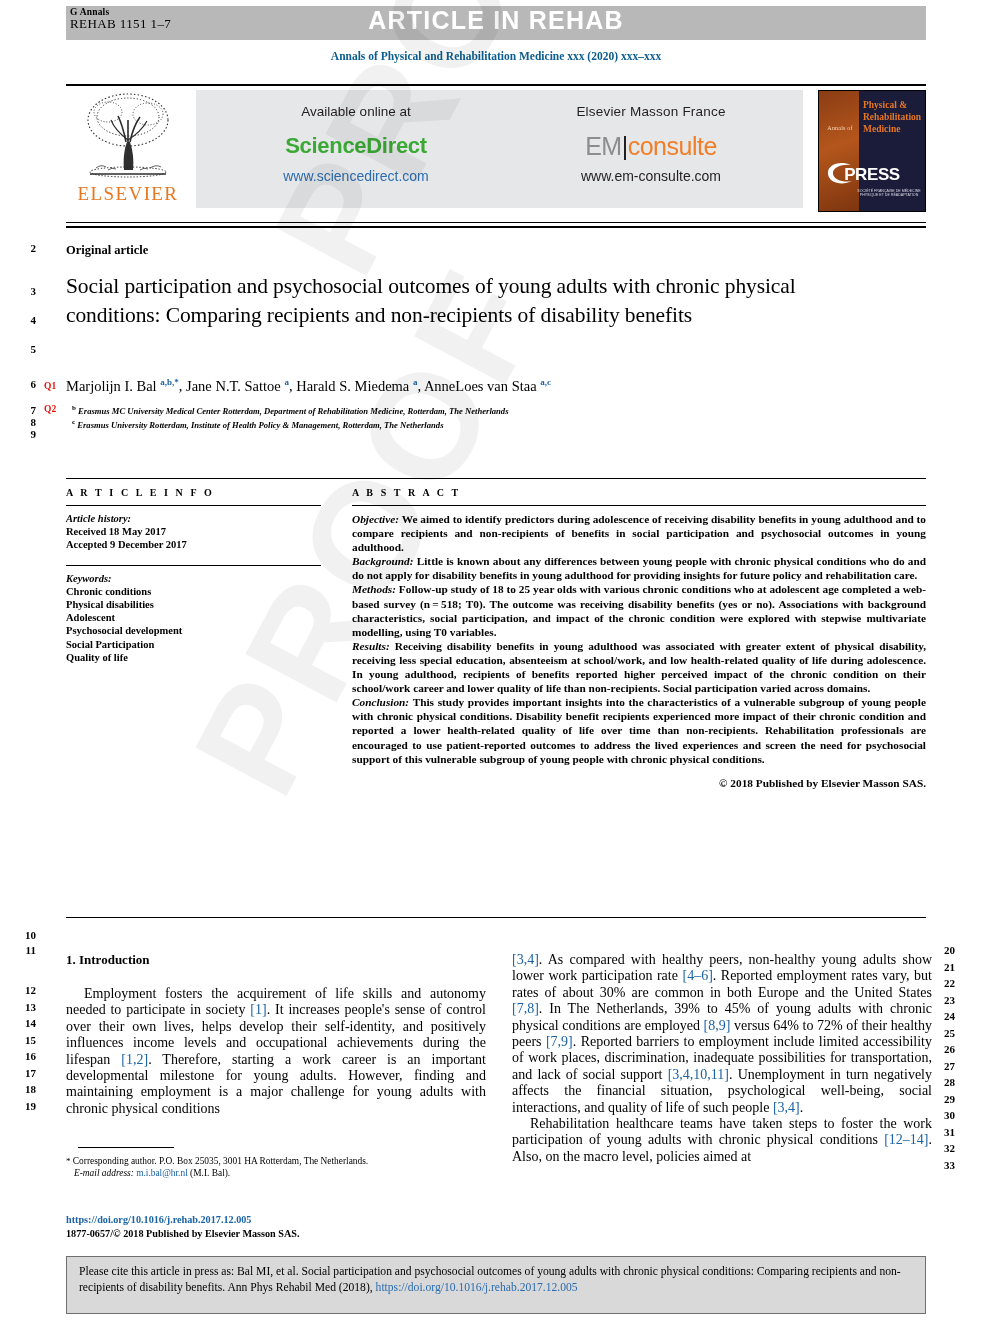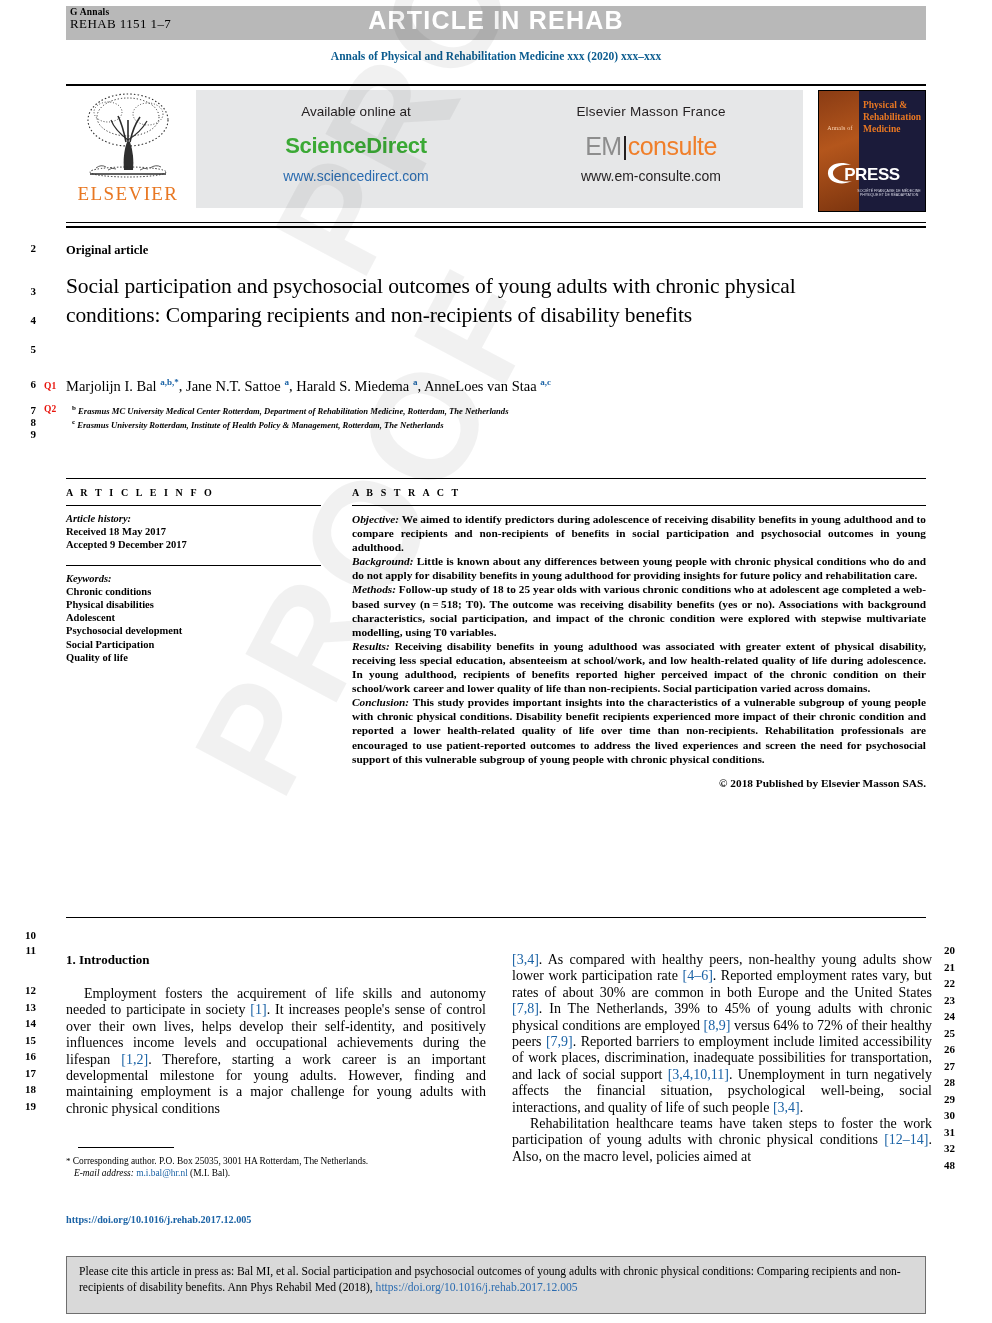--- a/index.html
+++ b/index.html
@@ -418,21 +418,21 @@
 <div class="lineno right" style="top:994px;">23</div>
 <div class="lineno right" style="top:1010px;">24</div>
 <div class="lineno right" style="top:1027px;">25</div>
 <div class="lineno right" style="top:1043px;">26</div>
 <div class="lineno right" style="top:1060px;">27</div>
 <div class="lineno right" style="top:1076px;">28</div>
 <div class="lineno right" style="top:1093px;">29</div>
 <div class="lineno right" style="top:1109px;">30</div>
 <div class="lineno right" style="top:1126px;">31</div>
 <div class="lineno right" style="top:1142px;">32</div>
-<div class="lineno right" style="top:1159px;">48</div>
+<div class="lineno right" style="top:1159px;">33</div>
 
 <div class="orig-article">Original article</div>
 <div class="art-title">Social participation and psychosocial outcomes of young adults with chronic physical conditions: Comparing recipients and non-recipients of disability benefits</div>
 
 <div class="qtag" style="left:44px; top:381px;">Q1</div>
 <div class="qtag" style="left:44px; top:404px;">Q2</div>
 
 <div class="authors">Marjolijn I. Bal <sup>a,b,*</sup>, Jane N.T. Sattoe <sup>a</sup>, Harald S. Miedema <sup>a</sup>, AnneLoes van Staa <sup>a,c</sup></div>
 
 <div class="affils">
@@ -488,20 +488,21 @@
 
 <div class="fn-rule"></div>
 <div class="footnote">
   <span class="star">*</span><span> Corresponding author. P.O. Box 25035, 3001 HA Rotterdam, The Netherlands.</span><br>
   <span style="padding-left:8px;" class="em-lbl">E-mail address:</span>
   <span class="cit">m.i.bal@hr.nl</span>
   <span>(M.I. Bal).</span>
 </div>
 <div class="doiblock">
   <div class="doi">https://doi.org/10.1016/j.rehab.2017.12.005</div>
+  <div>1877-0657/© 2018 Published by Elsevier Masson SAS.</div>
 </div>
 
 <div class="citebox">
   <div class="citebox-inner">
     <span>Please cite this article in press as: Bal MI, et al. Social participation and psychosocial outcomes of young adults with chronic physical conditions: Comparing recipients and non-recipients of disability benefits. Ann Phys Rehabil Med (2018), </span><span class="lnk">https://doi.org/10.1016/j.rehab.2017.12.005</span>
   </div>
 </div>
 
 <div class="watermark">
   <div class="wm-text" style="left:40px; top:40px;">PROOF</div>

